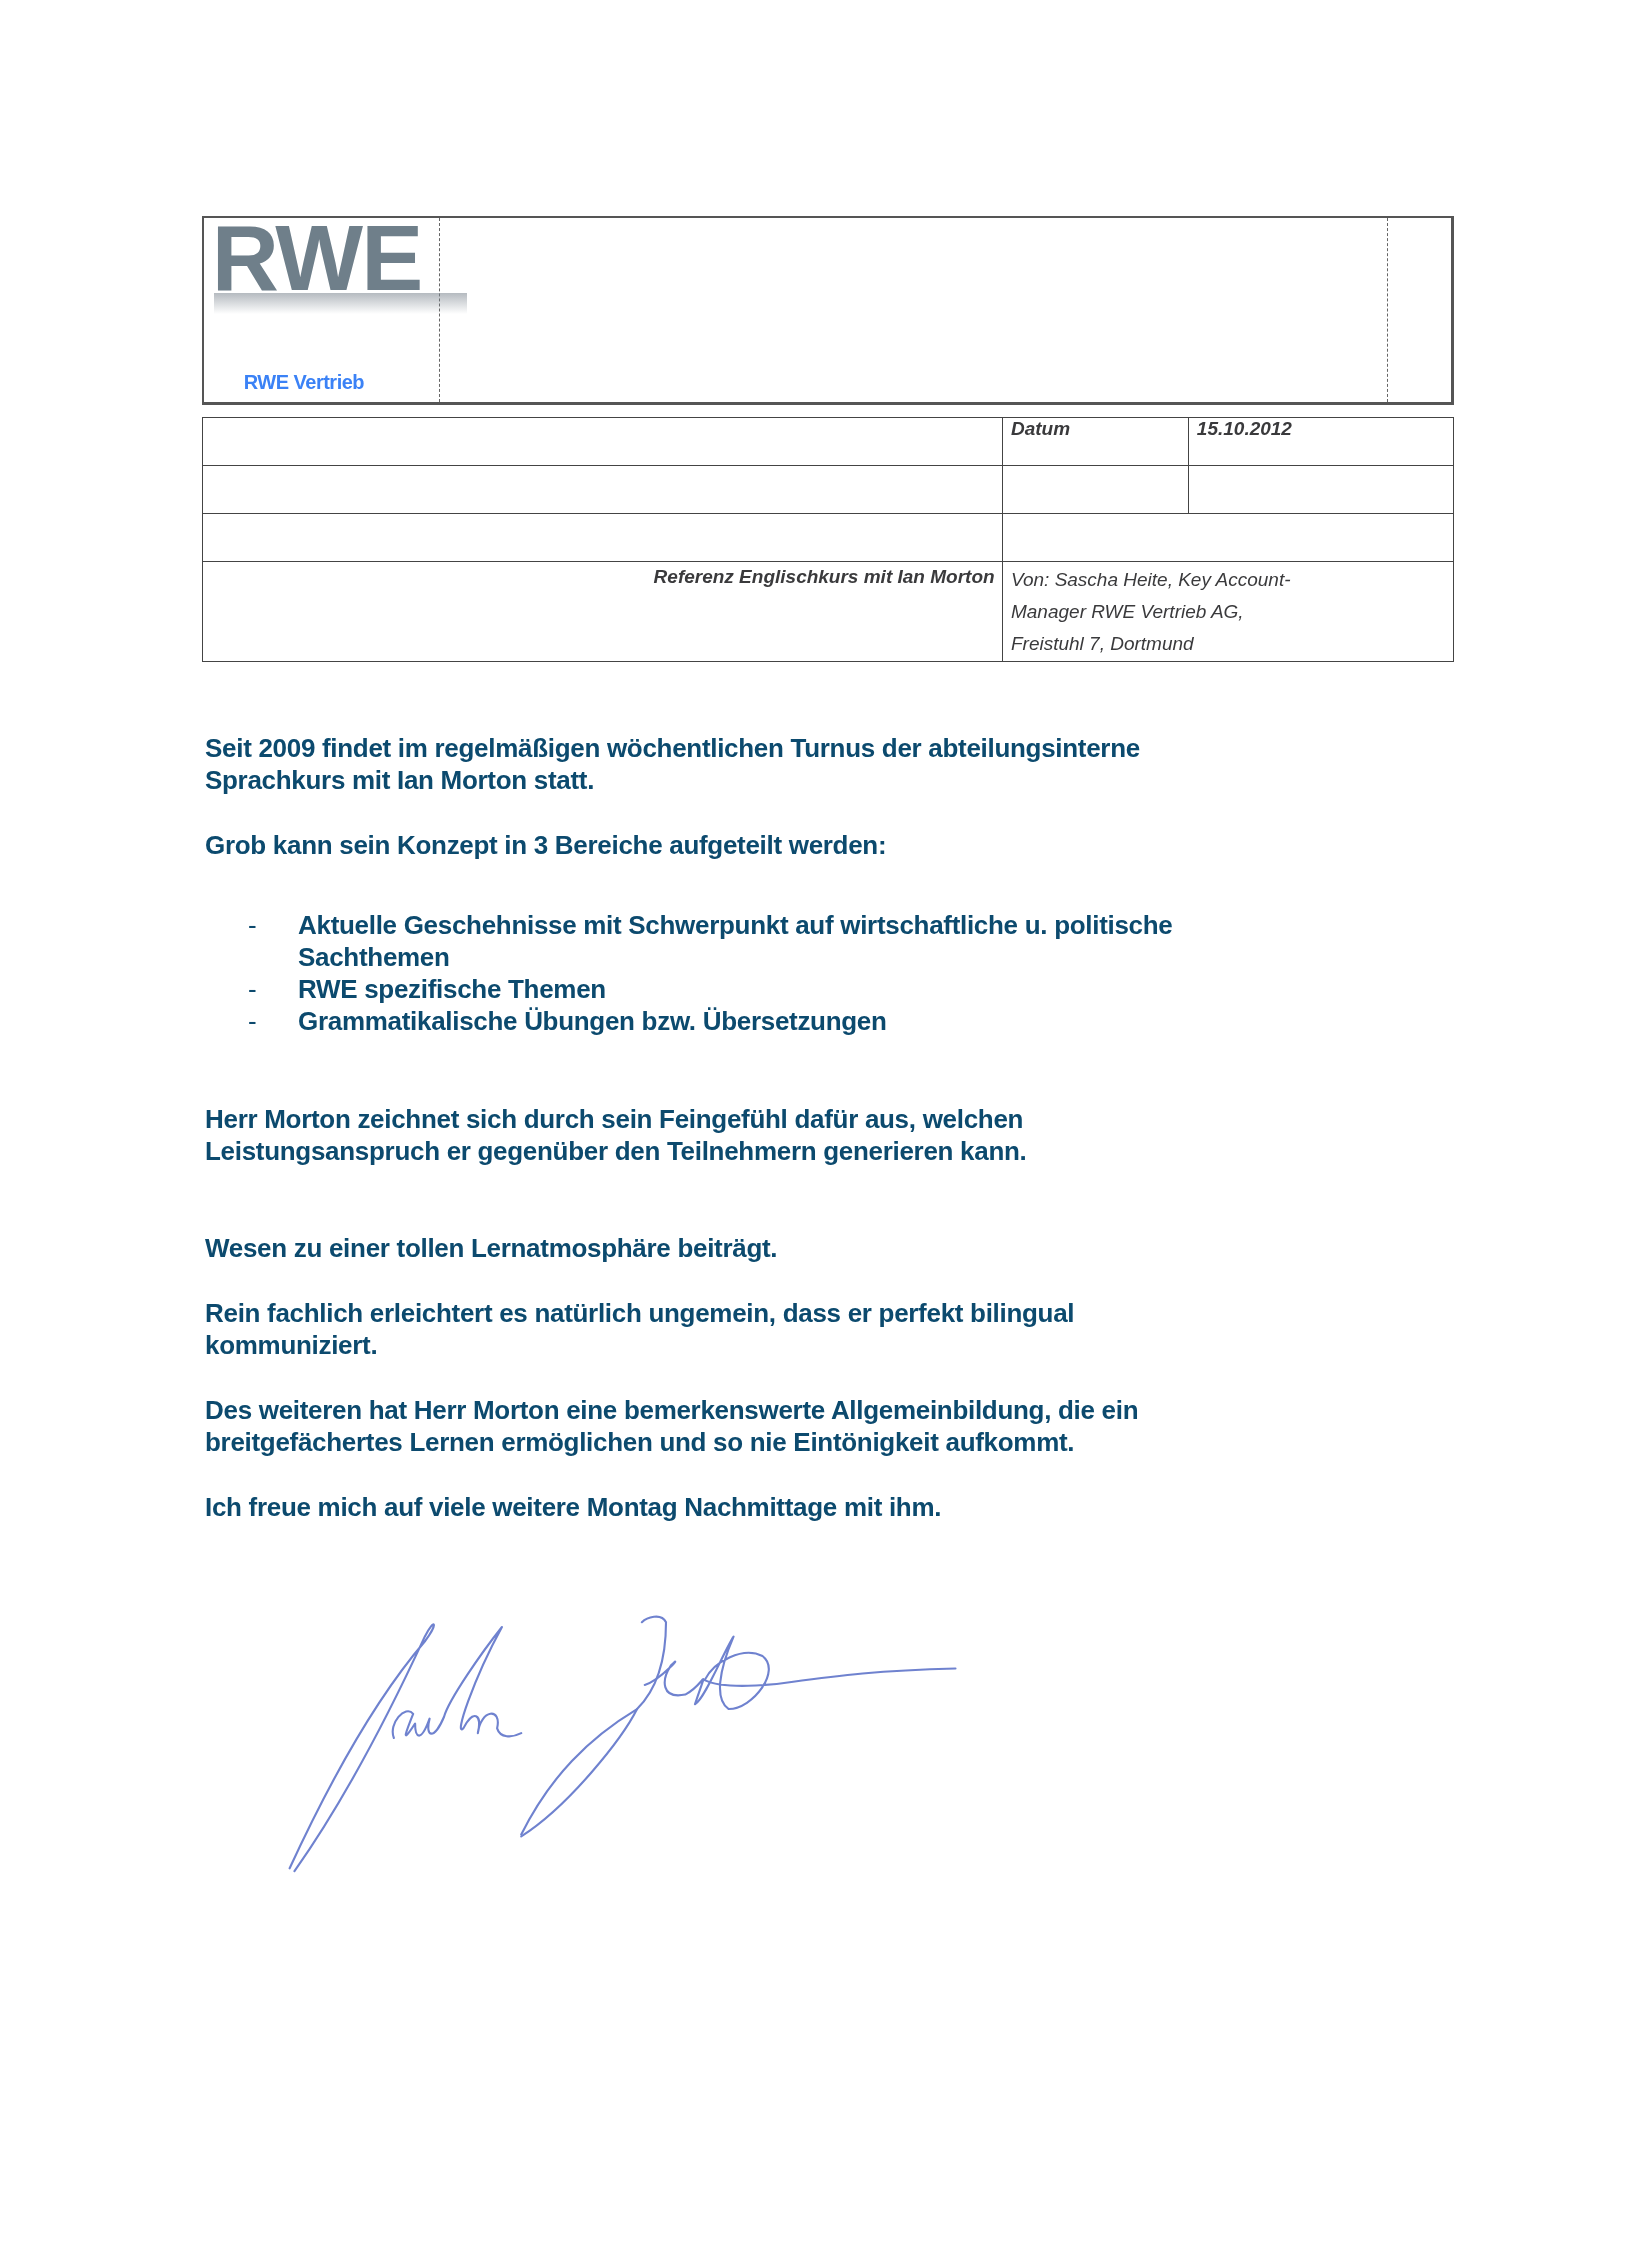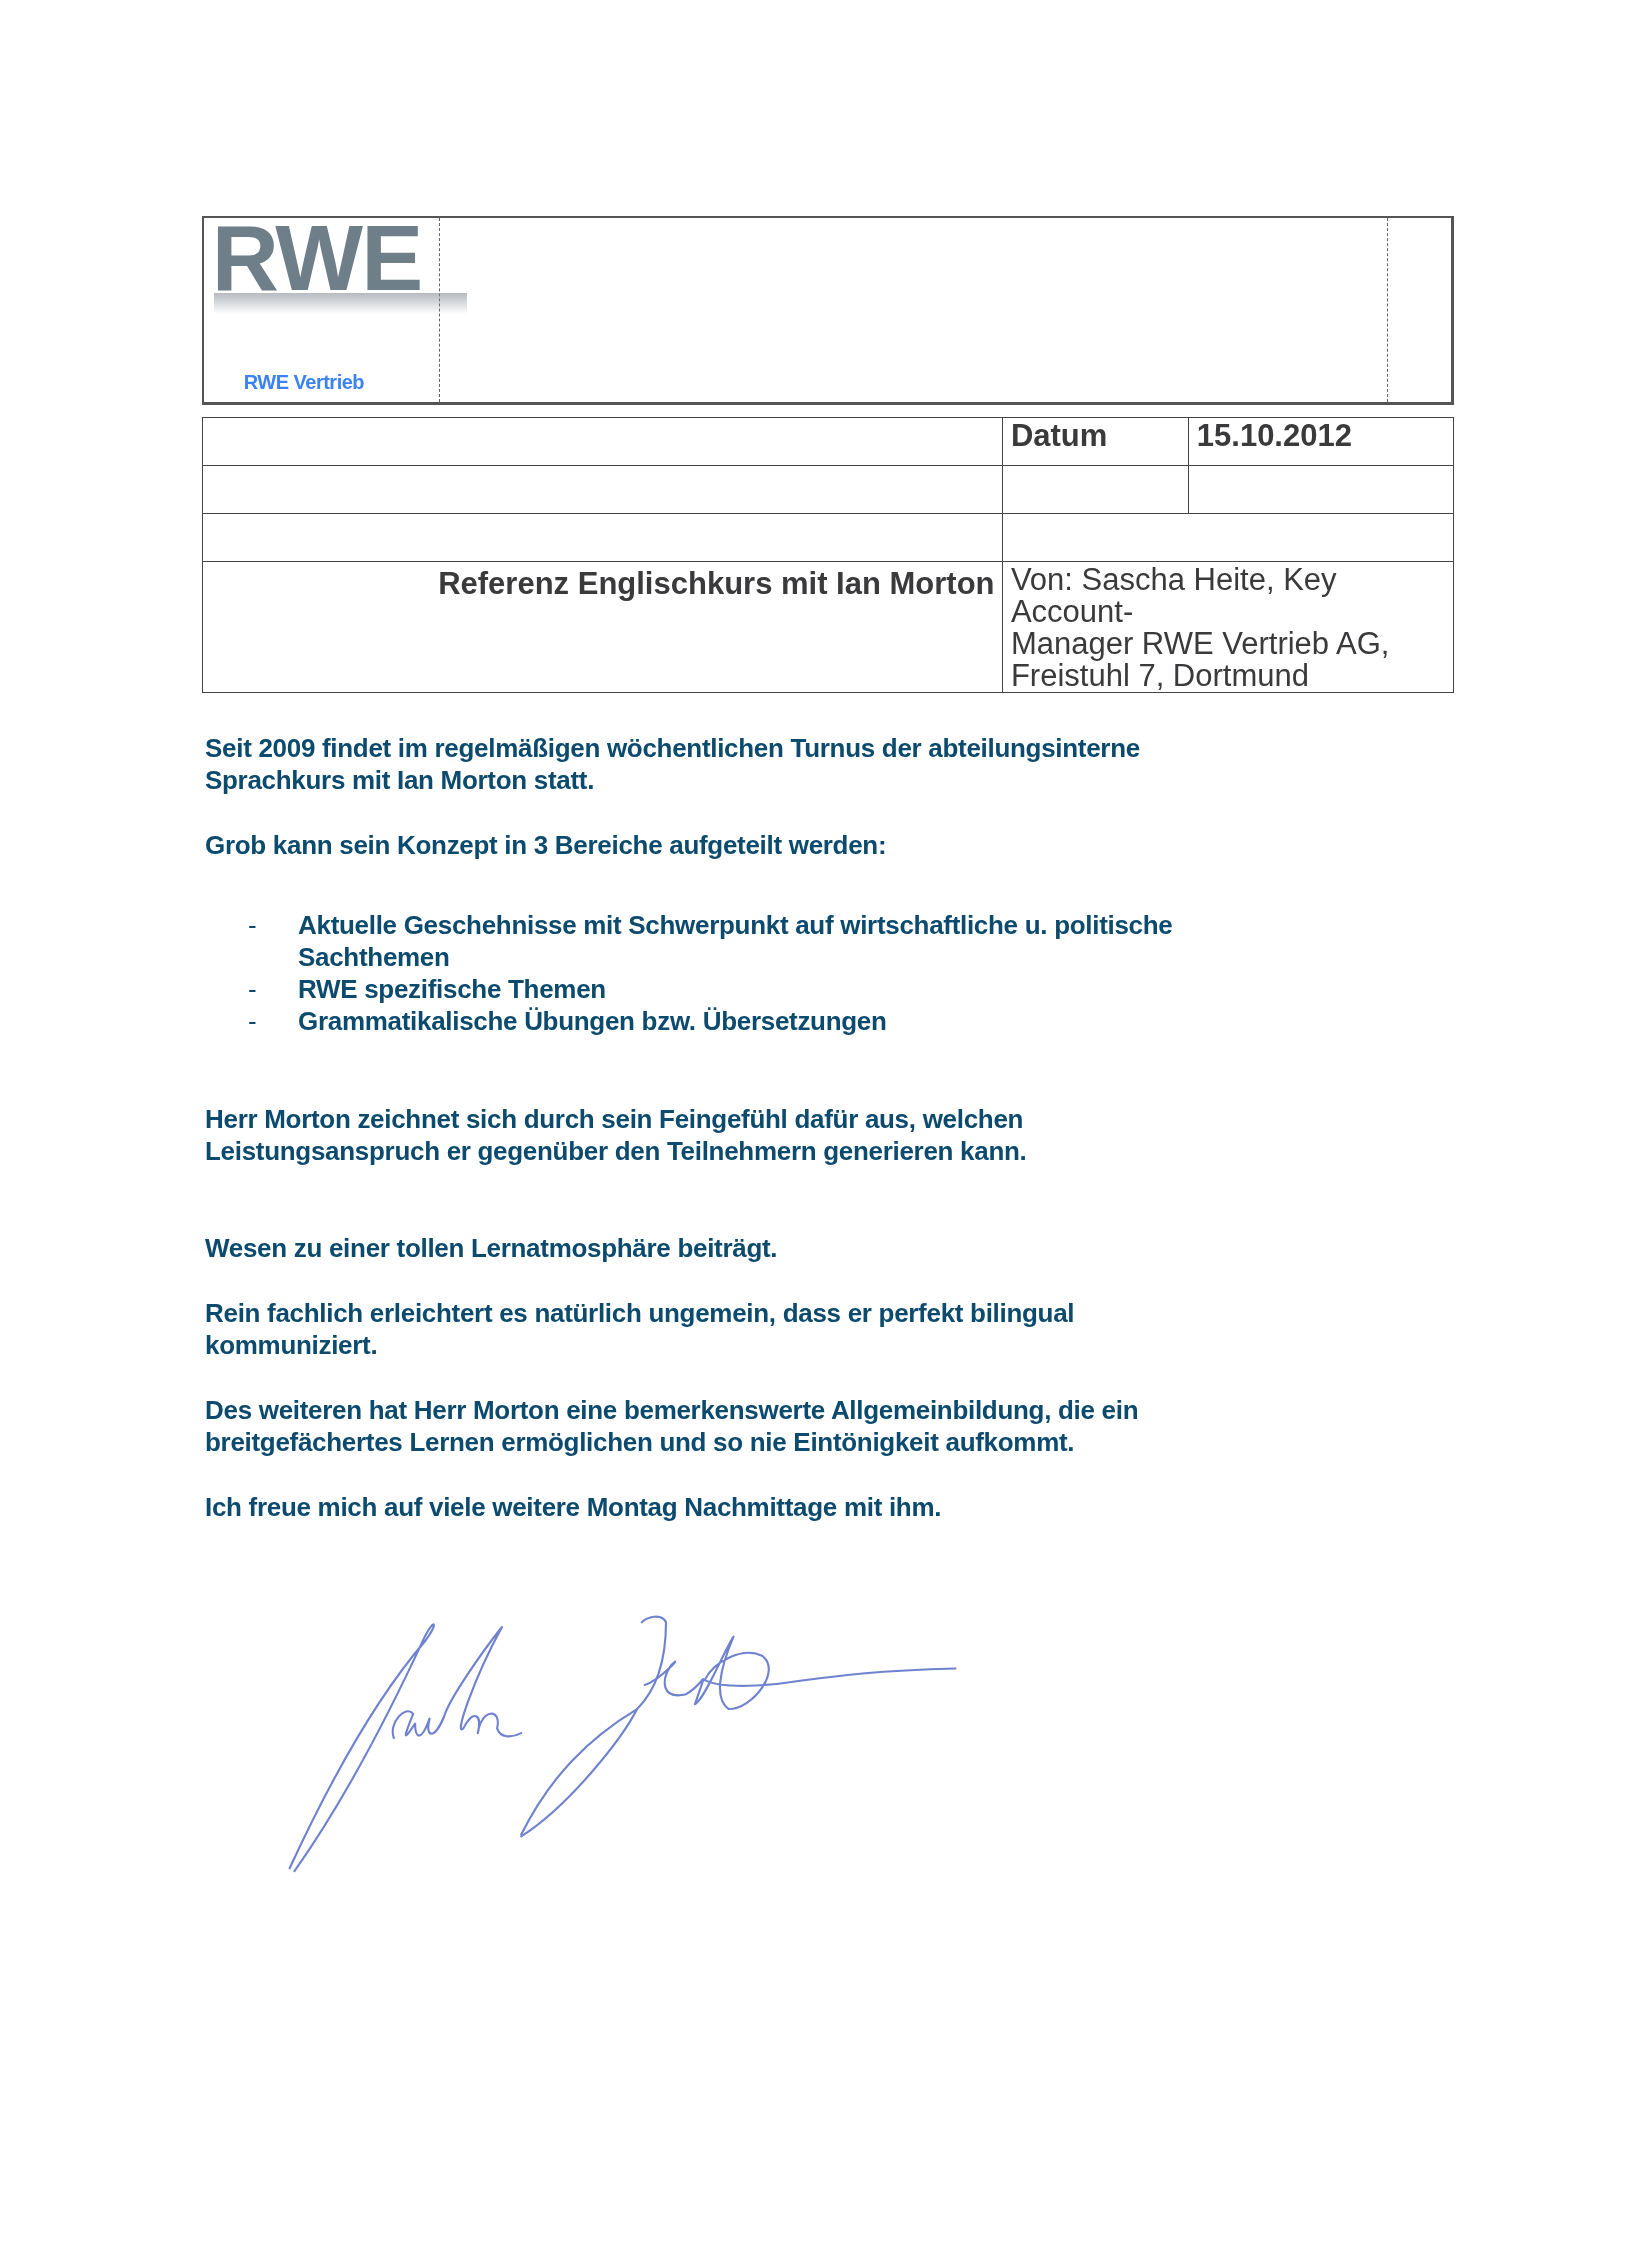--- a/index.html
+++ b/index.html
@@ -16,21 +16,21 @@
     border-right:1px dashed #666; box-sizing:border-box; }
   #logo-text { position:absolute; left:7.7px; top:-5.8px; font-size:93px; font-weight:bold;
     letter-spacing:-1.9px; color:#6f7f8a; line-height:1; }
   #logo-reflect { position:absolute; left:9.7px; top:75px; width:253px; height:21px;
     background:linear-gradient(to bottom, rgba(120,130,140,0.55), rgba(255,255,255,0)); }
   #logo-caption { position:absolute; left:7.7px; bottom:7.7px; font-size:20px; font-weight:bold;
     color:#3b82f6; letter-spacing:-0.5px;margin-left:32px; }
 
   
   #info-table { left:202px; top:417px; width:1252px; border-collapse:collapse;
-    font-size:31px; }
+    font-size:19px;font-style:italic; }
   #info-table td { border:1.9px solid #444; padding:0 7.7px; vertical-align:top; box-sizing:border-box; }
   #info-table .r1 td, #info-table .r2 td, #info-table .r3 td { height:48px; }
   #info-table .r4 td { height:100px; }
   .bold { font-weight:bold; }
   .subject { text-align:right; font-weight:bold; padding-top:3.9px !important; }
   .from { line-height:32px; padding-top:1.9px !important; }
 
   
   #body-text { left:205px; top:732px; width:1255px; font-size:26px; font-weight:bold;
     line-height:32px; letter-spacing:-0.3px; color:#0c4a6e; }

